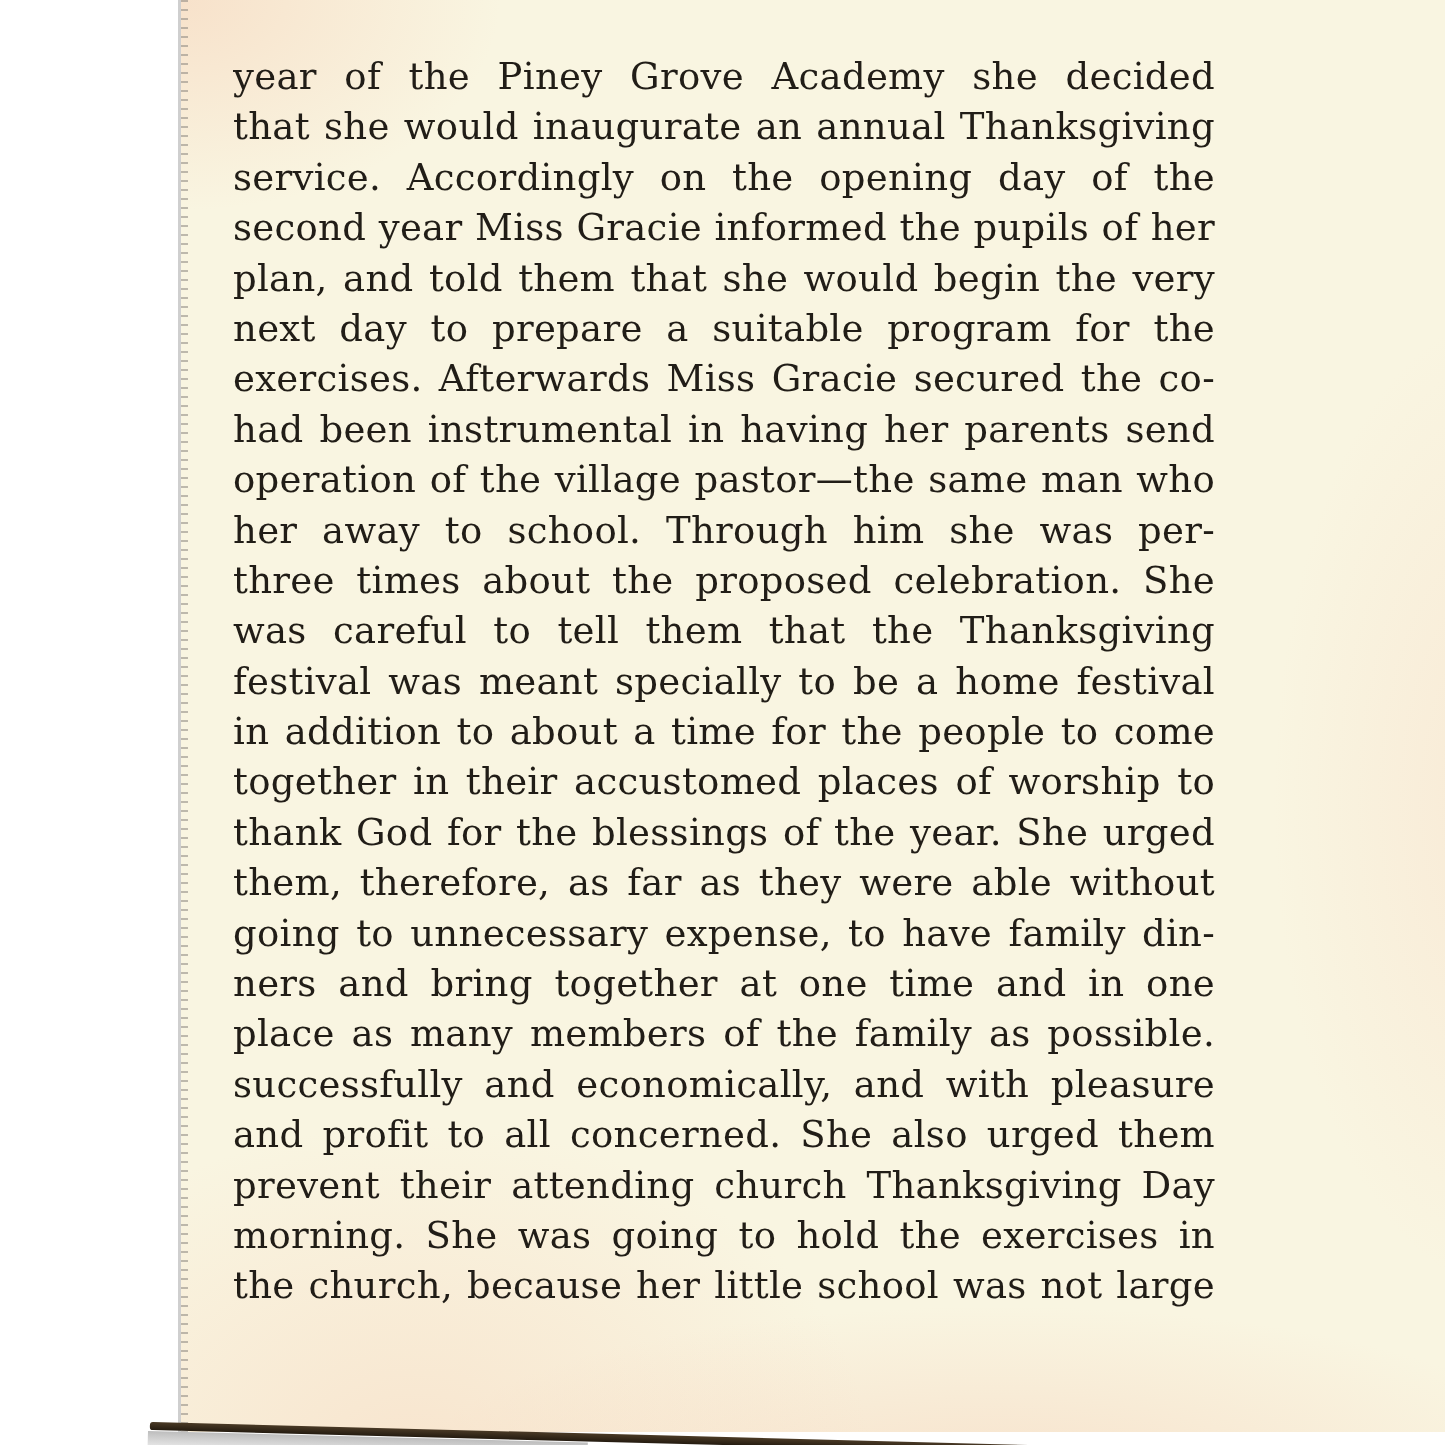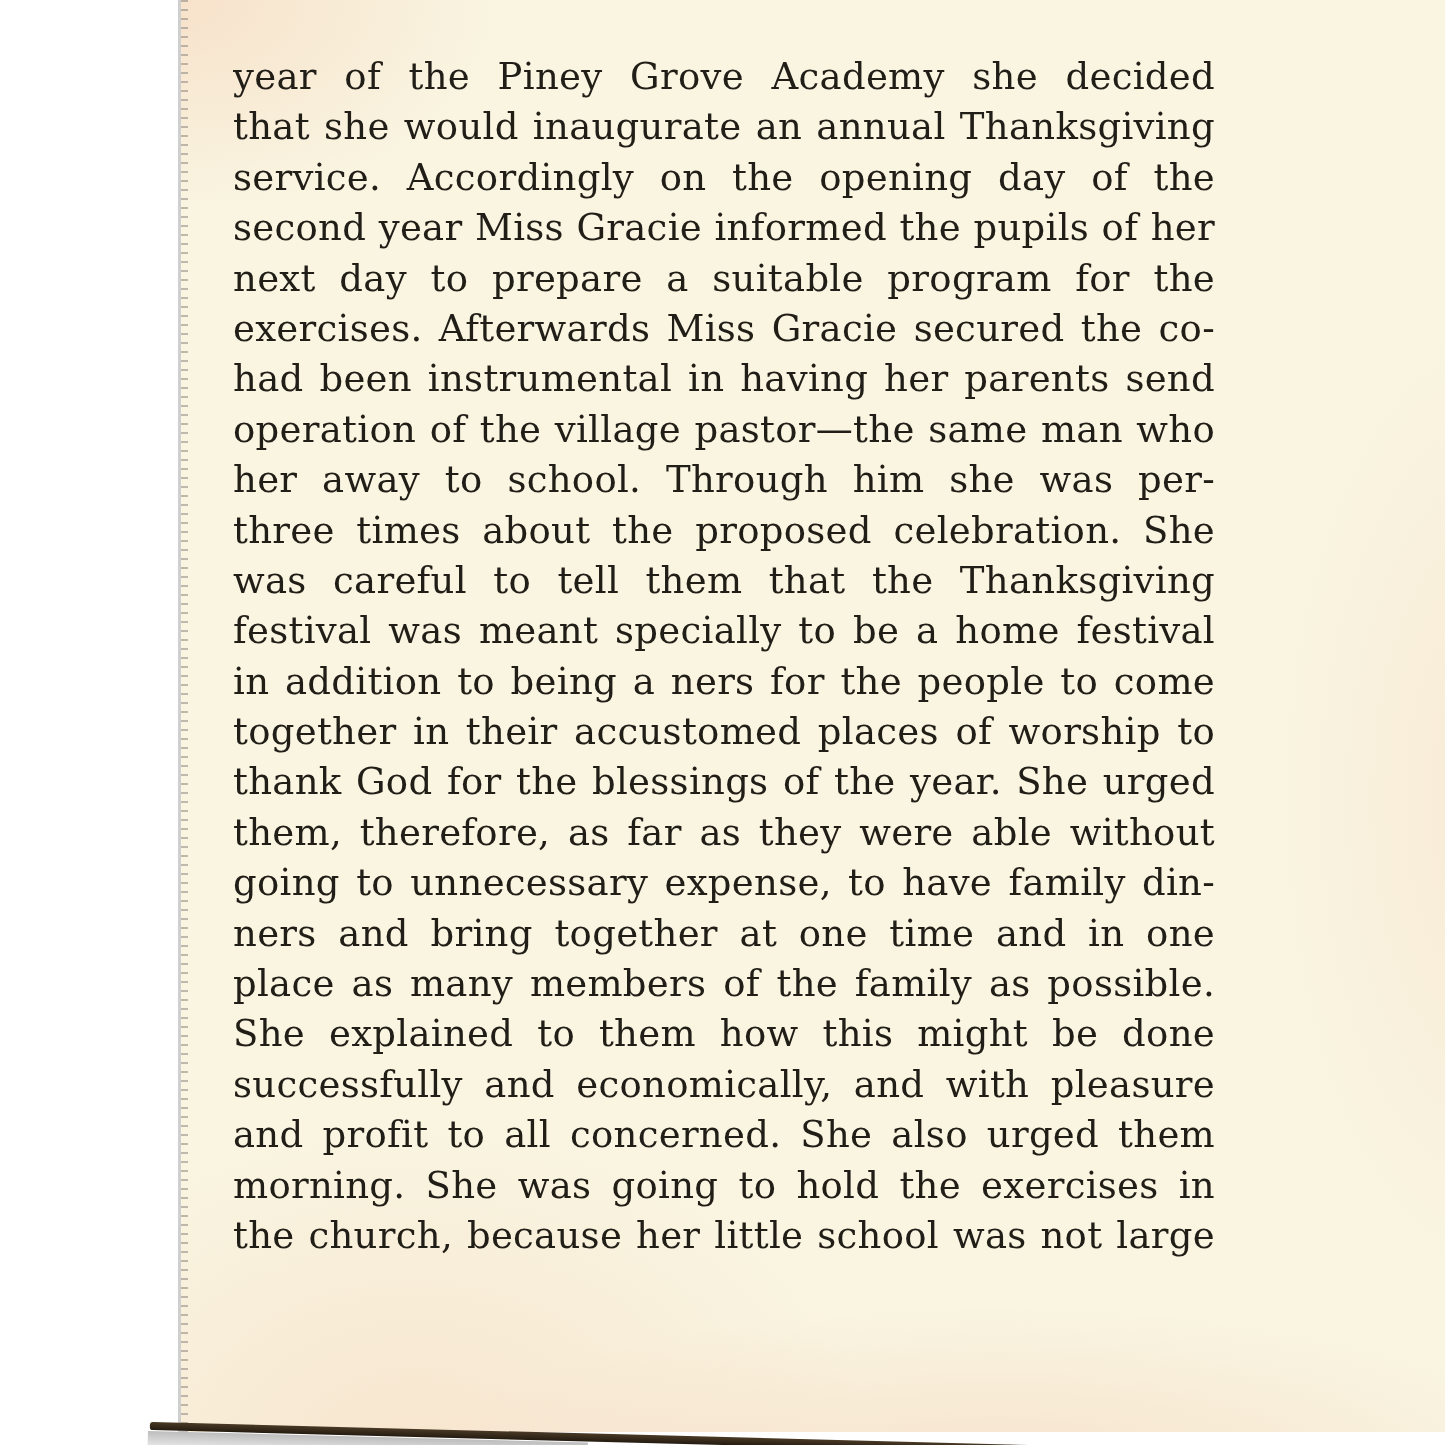--- a/index.html
+++ b/index.html
@@ -103,38 +103,39 @@
 
   <div class="paper">
     <div class="paper-left-edge"></div>
     <div class="paper-right-edge"></div>
 
     <div class="text-block">
       <div class="line">year of the Piney Grove Academy she decided</div>
       <div class="line">that she would inaugurate an annual Thanksgiving</div>
       <div class="line">service.  Accordingly on the opening day of the</div>
       <div class="line">second year Miss Gracie informed the pupils of her</div>
+      <div class="line">plan, and told them that she would begin the very</div>
       <div class="line">next day to prepare a suitable program for the</div>
       <div class="line">exercises.  Afterwards Miss Gracie secured the co-</div>
       <div class="line">had been instrumental in having her parents send</div>
       <div class="line">operation of the village pastor—the same man who</div>
       <div class="line">her away to school.  Through him she was per-</div>
       <div class="line">three times about the proposed celebration.  She</div>
       <div class="line">was careful to tell them that the Thanksgiving</div>
       <div class="line">festival was meant specially to be a home festival</div>
-      <div class="line">in addition to being a ners for the people to come</div>
+      <div class="line">in addition to about a time for the people to come</div>
       <div class="line">together in their accustomed places of worship to</div>
       <div class="line">thank God for the blessings of the year. She urged</div>
       <div class="line">them, therefore, as far as they were able without</div>
       <div class="line">going to unnecessary expense, to have family din-</div>
       <div class="line">ners and bring together at one time and in one</div>
       <div class="line">place as many members of the family as possible.</div>
-      <div class="line">She explained to them how this might be done</div>
       <div class="line">successfully and economically, and with pleasure</div>
       <div class="line">and profit to all concerned.  She also urged them</div>
+      <div class="line">prevent their attending church Thanksgiving Day</div>
       <div class="line">morning.  She was going to hold the exercises in</div>
       <div class="line">the church, because her little school was not large</div>
     </div>
   </div>
 
   <div class="bottom-shadow"></div>
   <div class="bottom-edge"></div>
 
 </div>
 

